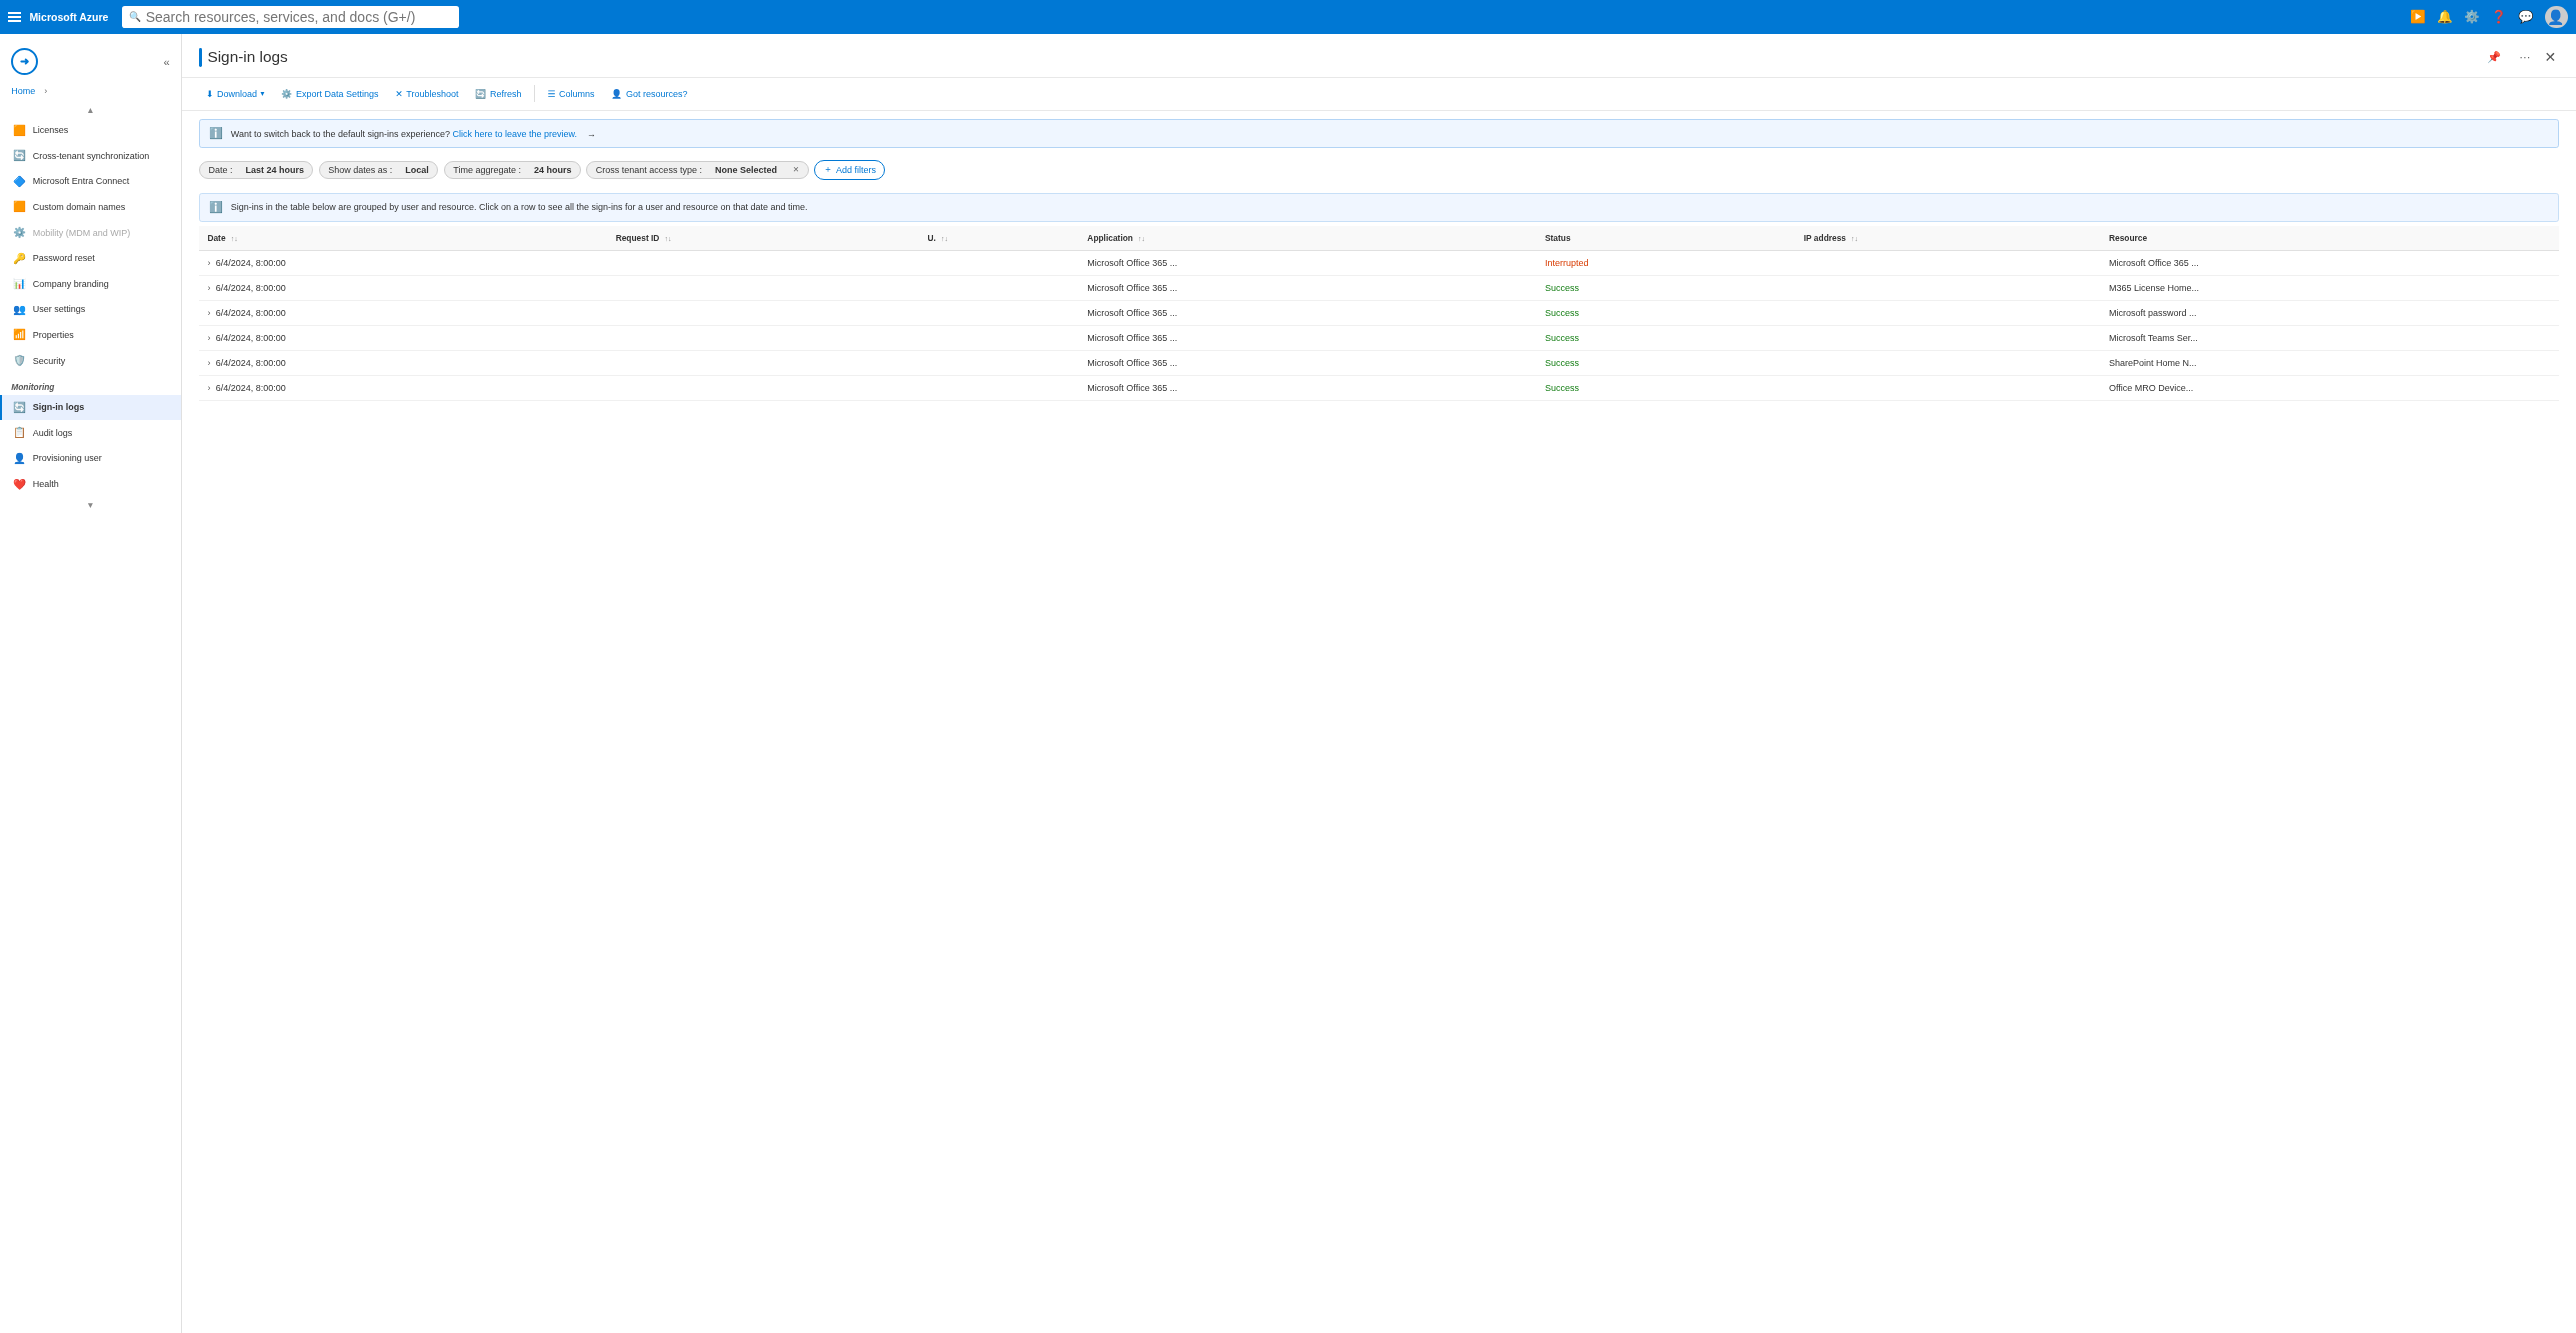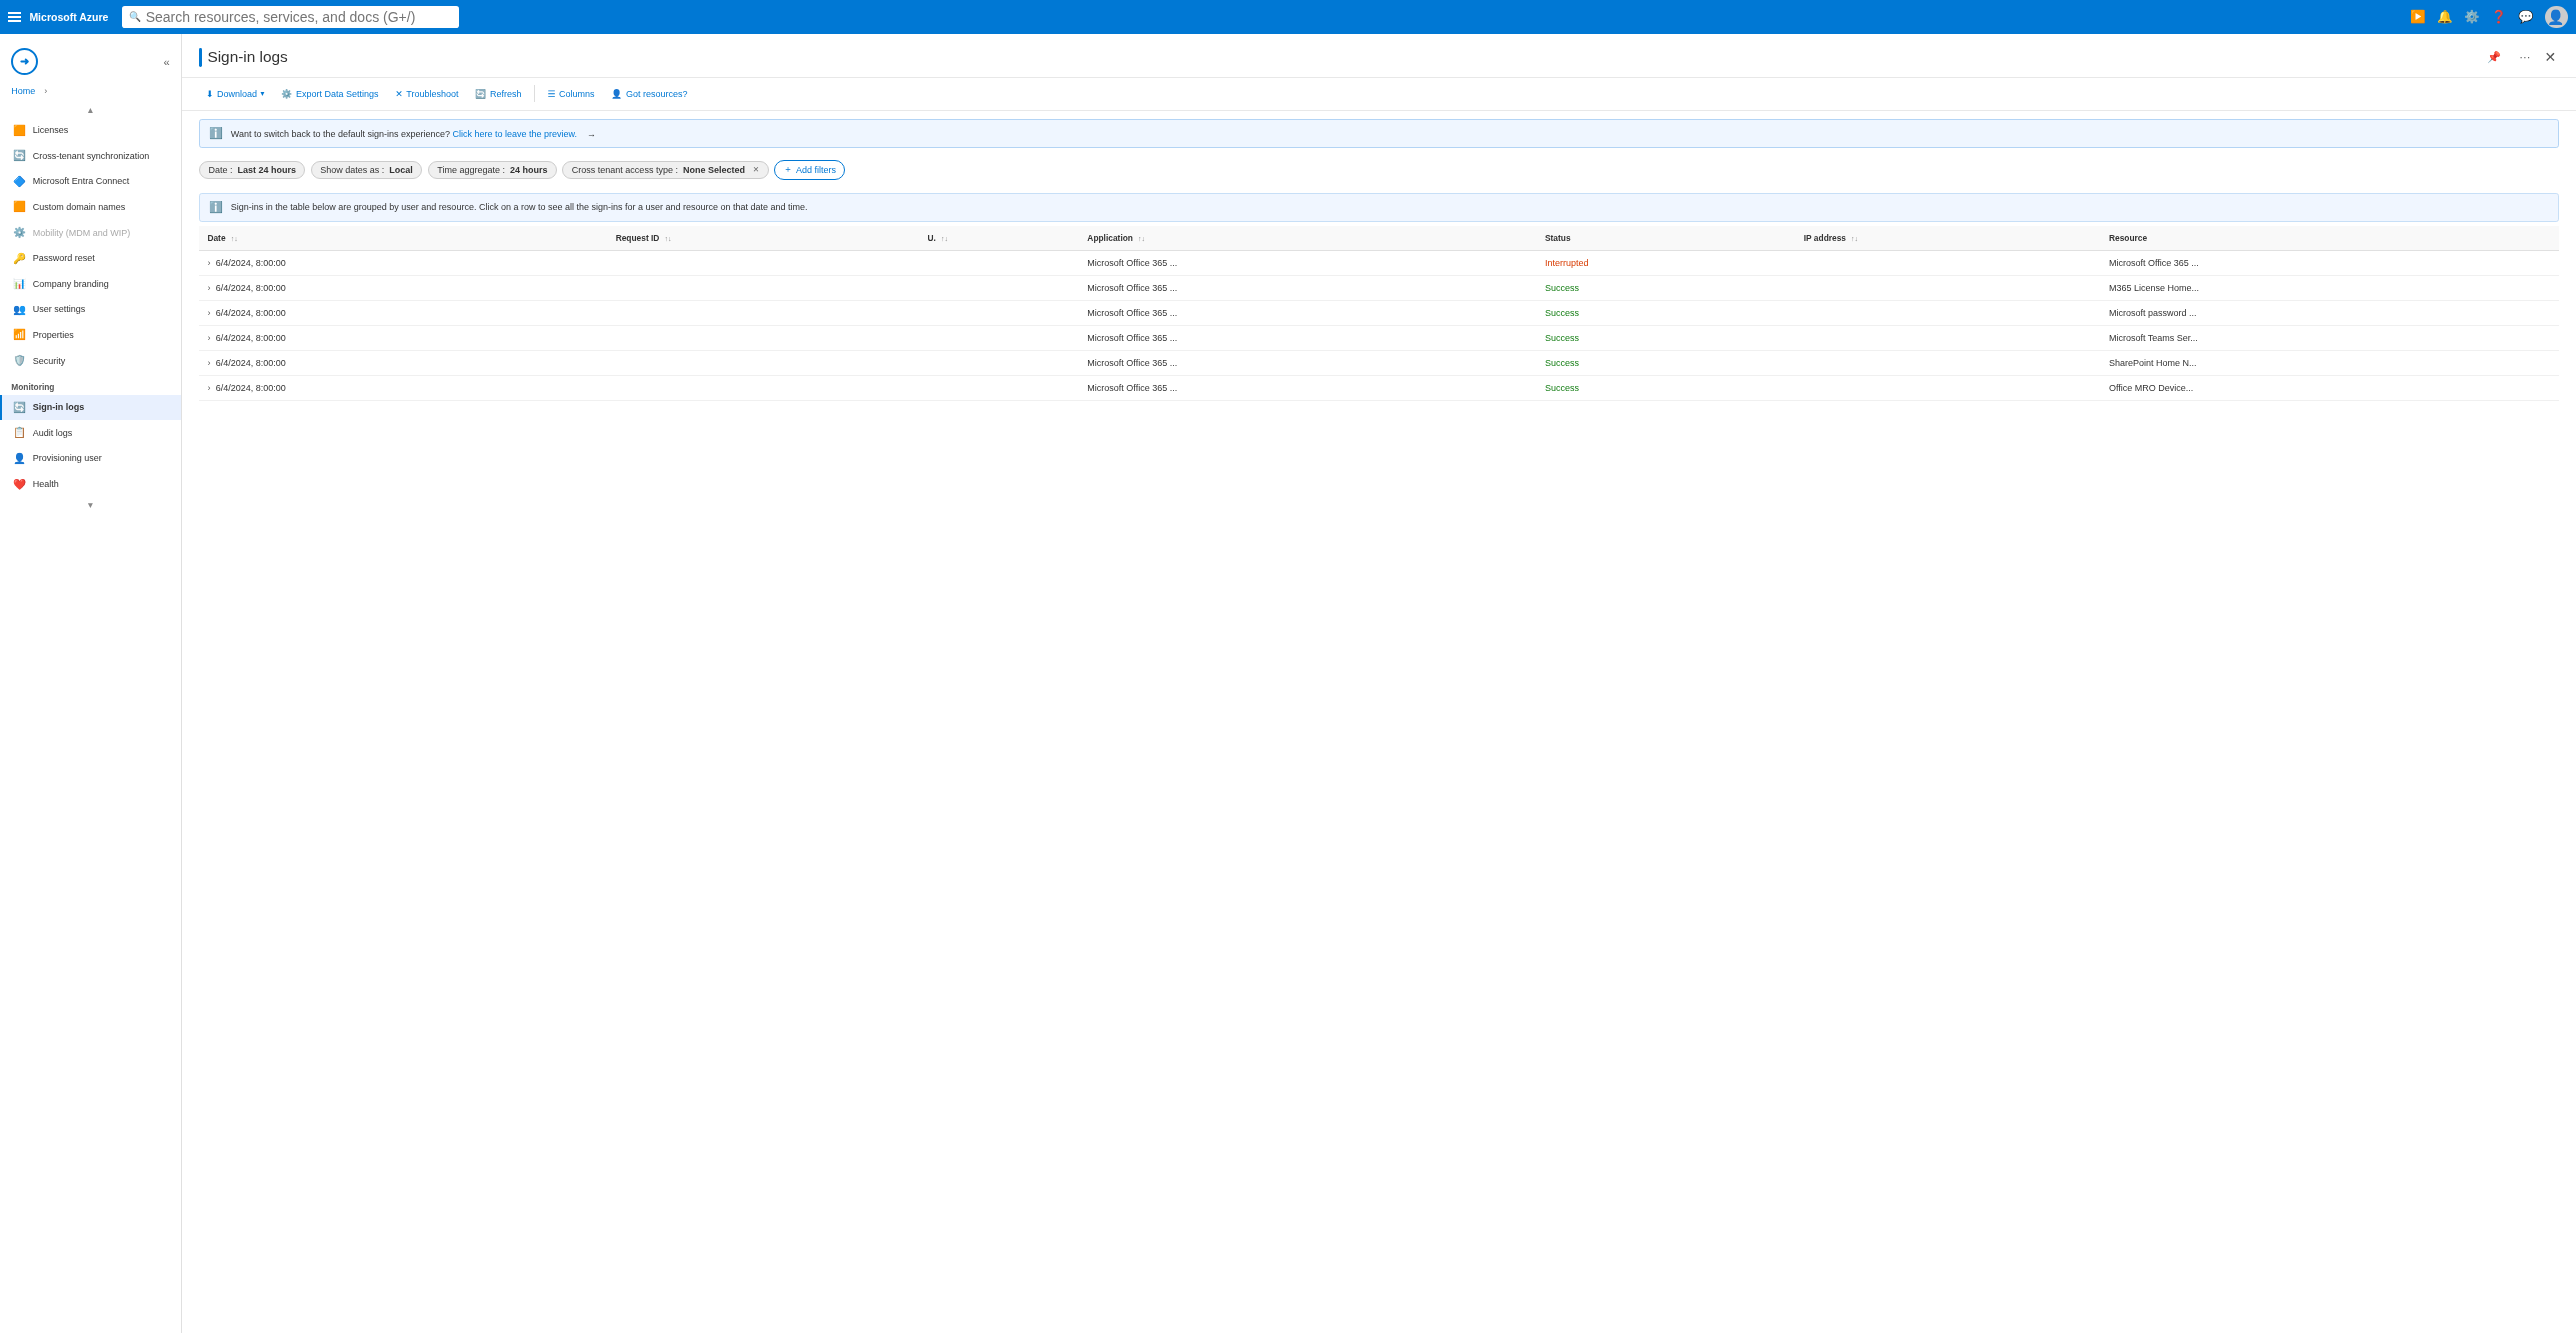--- a/index.html
+++ b/index.html
@@ -59,21 +59,21 @@
     .breadcrumb .sep { color: #666; }
     .sidebar-scroll { overflow-y: auto; flex: 1; }
     .sidebar-item {
       display: flex; align-items: center; gap: 7px;
       padding: 6.3px 11.2px; cursor: pointer; font-size: 9px; color: #333;
       border-left: 2.1px solid transparent;
     }
     .sidebar-item.active { background: #e8f0fe; border-left-color: #0078d4; font-weight: 600; }
     .sidebar-item.disabled { color: #aaa; cursor: default; }
     .sidebar-item .item-icon { width: 12.6px; text-align: center; font-size: 10.5px; flex-shrink: 0; }
-    .sidebar-section-header { padding: 8.4px 11.2px 2.8px; font-size: 8.4px; font-weight: 700; color: #555; text-transform: none; }
+    .sidebar-section-header { padding: 8.4px 11.2px 2.8px; font-size: 8.4px; font-weight: 700; color: #555; text-transform: none; font-style: italic; }
     .sidebar-scroll-arrow { text-align: center; padding: 2.8px; color: #888; cursor: pointer; font-size: 8.4px; }
 
     
     .main-content { flex: 1; overflow: hidden; display: flex; flex-direction: column; }
 
     
     .panel { flex: 1; display: flex; flex-direction: column; overflow: hidden; background: #fff; position: relative; }
     .panel-header {
       display: flex; align-items: center; gap: 7px;
       padding: 12.6px 17px 8.4px; border-bottom: 0.7px solid #e8e8e8;
@@ -105,21 +105,21 @@
     }
     .info-icon { color: #0078d4; font-size: 11.2px; }
     .info-banner a { color: #0078d4; text-decoration: none; }
 
     
     .filters-row {
       display: flex; align-items: center; gap: 5.6px;
       padding: 5.6px 17px; flex-wrap: wrap;
     }
     .filter-chip {
-      display: flex; align-items: flex-start; gap: 5px;
+      display: flex; align-items: flex-start; gap: 13px;
       background: #f0f0f0; border: 0.7px solid #ccc; border-radius: 11.2px;
       padding: 2.8px 8.4px; font-size: 9px; cursor: pointer; color: #333;
     }
     .filter-chip .chip-close { font-size: 7.7px; color: #666; margin-left: 2.8px; cursor: pointer; }
     .add-filter-btn {
       display: flex; align-items: center; gap: 3.5px;
       background: none; border: 0.7px solid #0078d4; border-radius: 11.2px;
       padding: 2.8px 8.4px; color: #0078d4; font-size: 9px; cursor: pointer;
     }
 

